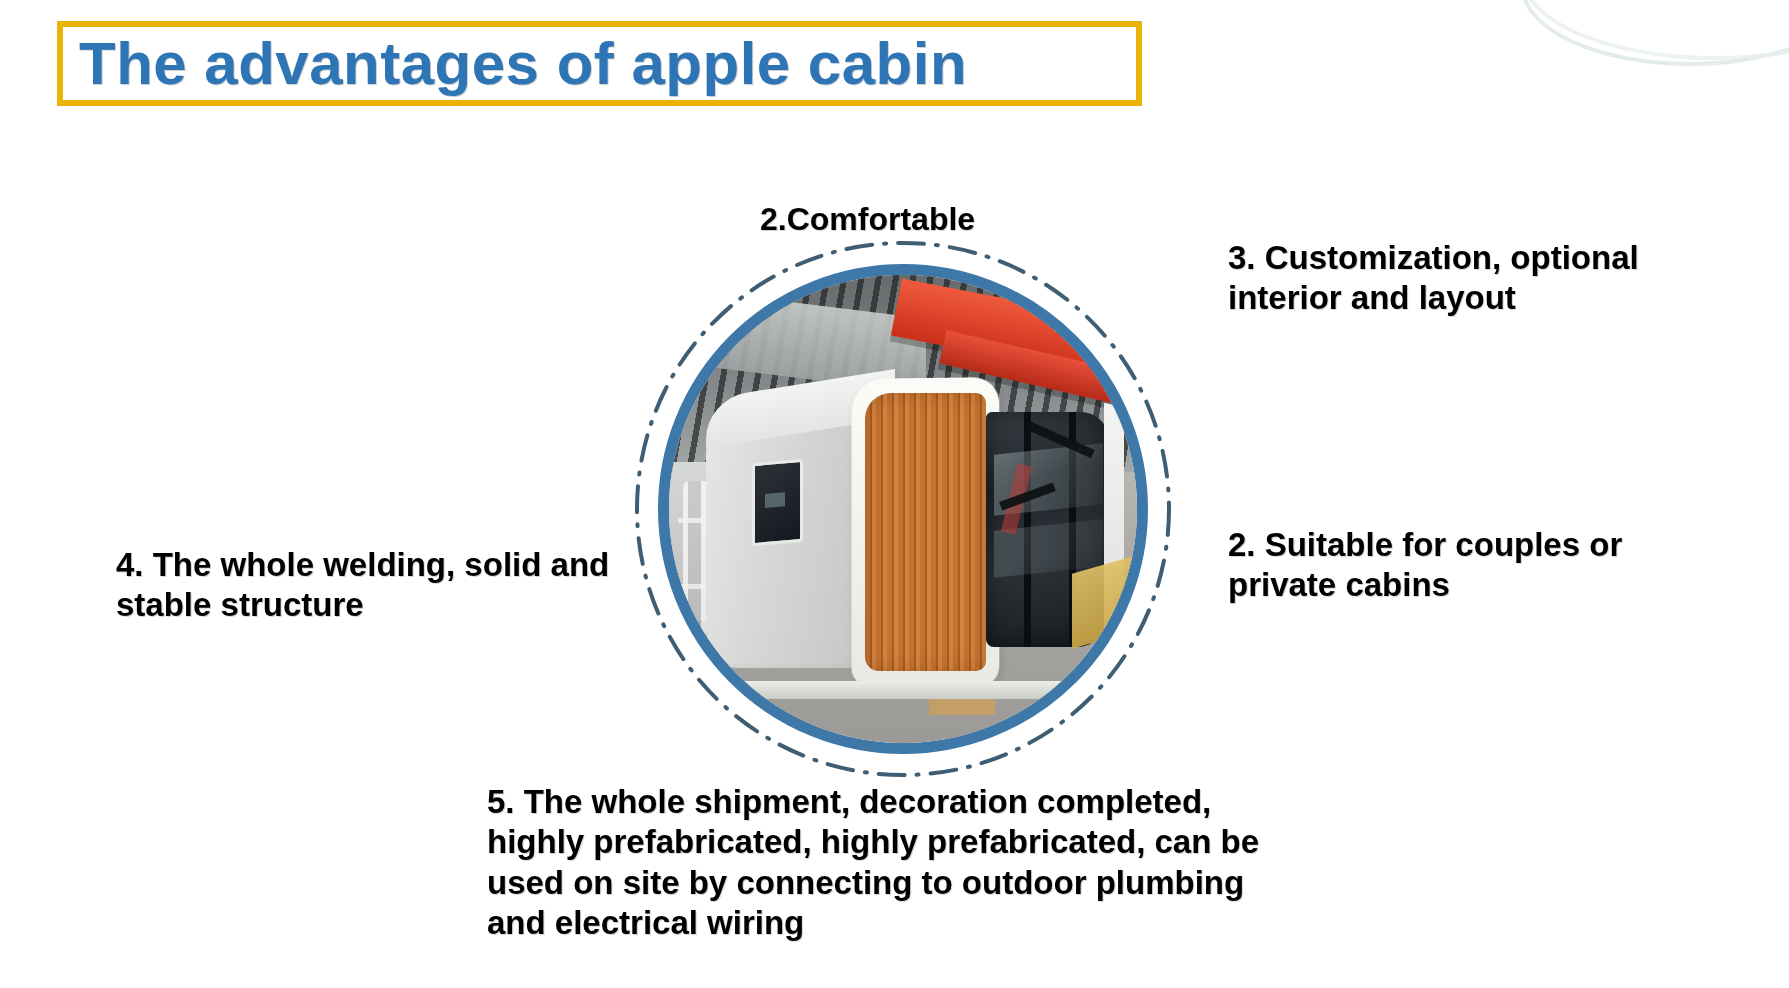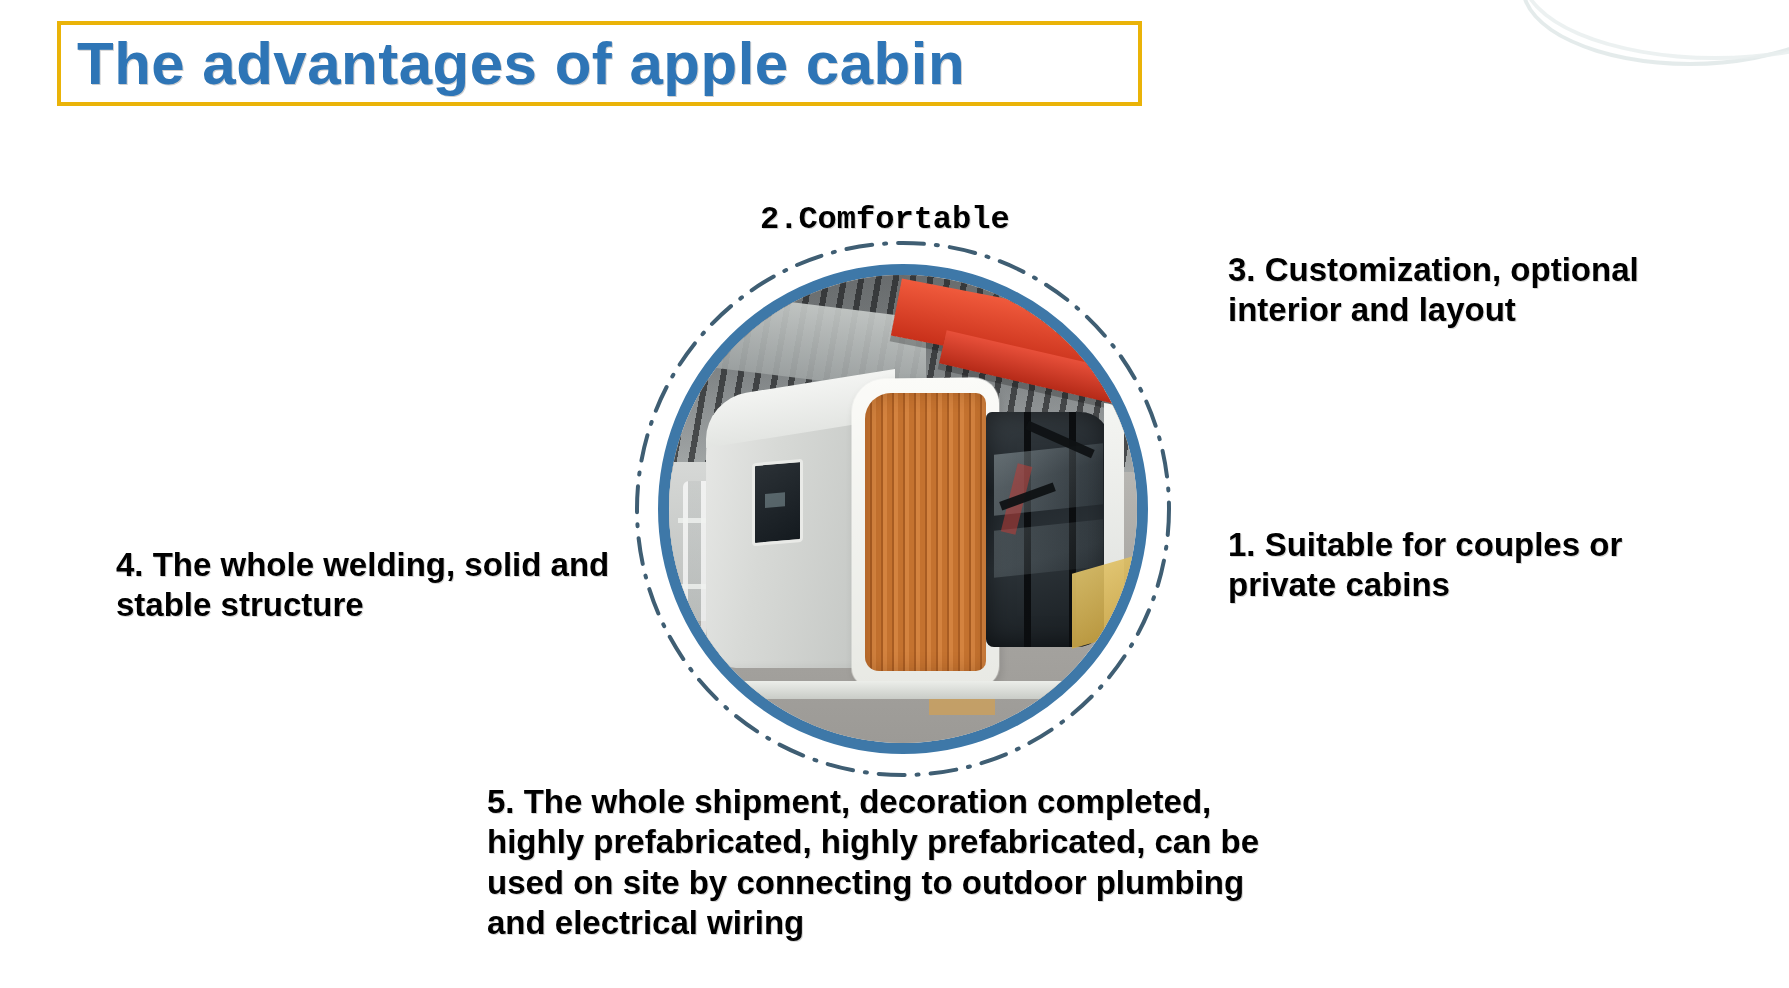--- a/index.html
+++ b/index.html
@@ -38,21 +38,21 @@
     border-color: #e9efef;
   }
 
   
   .title-box {
     position: absolute;
     left: 57px;
     top: 21px;
     width: 1085px;
     height: 85px;
-    border: 4px solid #eab308;
+    border: 6px solid #eab308;
     background: #ffffff;
     box-sizing: border-box;
     display: flex;
     align-items: center;
   }
   .title-text {
     margin-left: 16px;
     font-family: "Liberation Sans Narrow", "Liberation Sans", sans-serif;
     font-size: 60px;
     font-weight: bold;
@@ -66,22 +66,22 @@
   .adv {
     position: absolute;
     font-family: "Liberation Sans Narrow", "Liberation Sans", sans-serif;
     font-weight: bold;
     color: #000000;
     line-height: 1.22;
     text-shadow: 1px 1px 0 rgba(160,160,160,.45);
   }
 
   #adv1 { left: 118px; top: 218px;  width: 540px; font-size: 33px; }
-  #adv2 { left: 760px; top: 200px;  width: 320px; font-size: 32px; font-family: Liberation Mono, monospace; }
-  #adv3 { left: 1228px; top: 238px; width: 470px; font-size: 33px; margin-top: 12px; }
+  #adv2 { left: 760px; top: 200px;  width: 320px; font-size: 32px; }
+  #adv3 { left: 1228px; top: 238px; width: 470px; font-size: 33px; }
   #adv4 { left: 116px; top: 545px;  width: 500px; font-size: 33px; }
   #adv5 { left: 1228px; top: 525px; width: 470px; font-size: 33px; }
   #adv6 { left: 487px; top: 782px;  width: 820px; font-size: 33px; }
 
   
   .photo-wrap {
     position: absolute;
     left: 630px;
     top: 236px;
     width: 546px;
@@ -339,21 +339,21 @@
   <div class="corner-arc"></div>
   <div class="corner-arc two"></div>
 
   <div class="title-box">
     <div class="title-text">The advantages of apple cabin</div>
   </div>
 
   <div class="adv" id="adv2">2.Comfortable</div>
   <div class="adv" id="adv3">3. Customization, optional interior and layout</div>
   <div class="adv" id="adv4">4. The whole welding, solid and stable structure</div>
-  <div class="adv" id="adv5">1. Suitable for couples or private cabins</div>
+  <div class="adv" id="adv5">2. Suitable for couples or private cabins</div>
   <div class="adv" id="adv6">5. The whole shipment, decoration completed, highly prefabricated, highly prefabricated, can be used on site by connecting to outdoor plumbing and electrical wiring</div>
 
   <div class="photo-wrap">
 
     <svg class="dash-ring" viewBox="0 0 546 546">
       <circle cx="273" cy="273" r="266" fill="none" stroke="#3f5e73" stroke-width="4" stroke-linecap="round" stroke-dasharray="26 12 2 12"></circle>
     </svg>
 
     <div class="solid-ring"></div>
 

